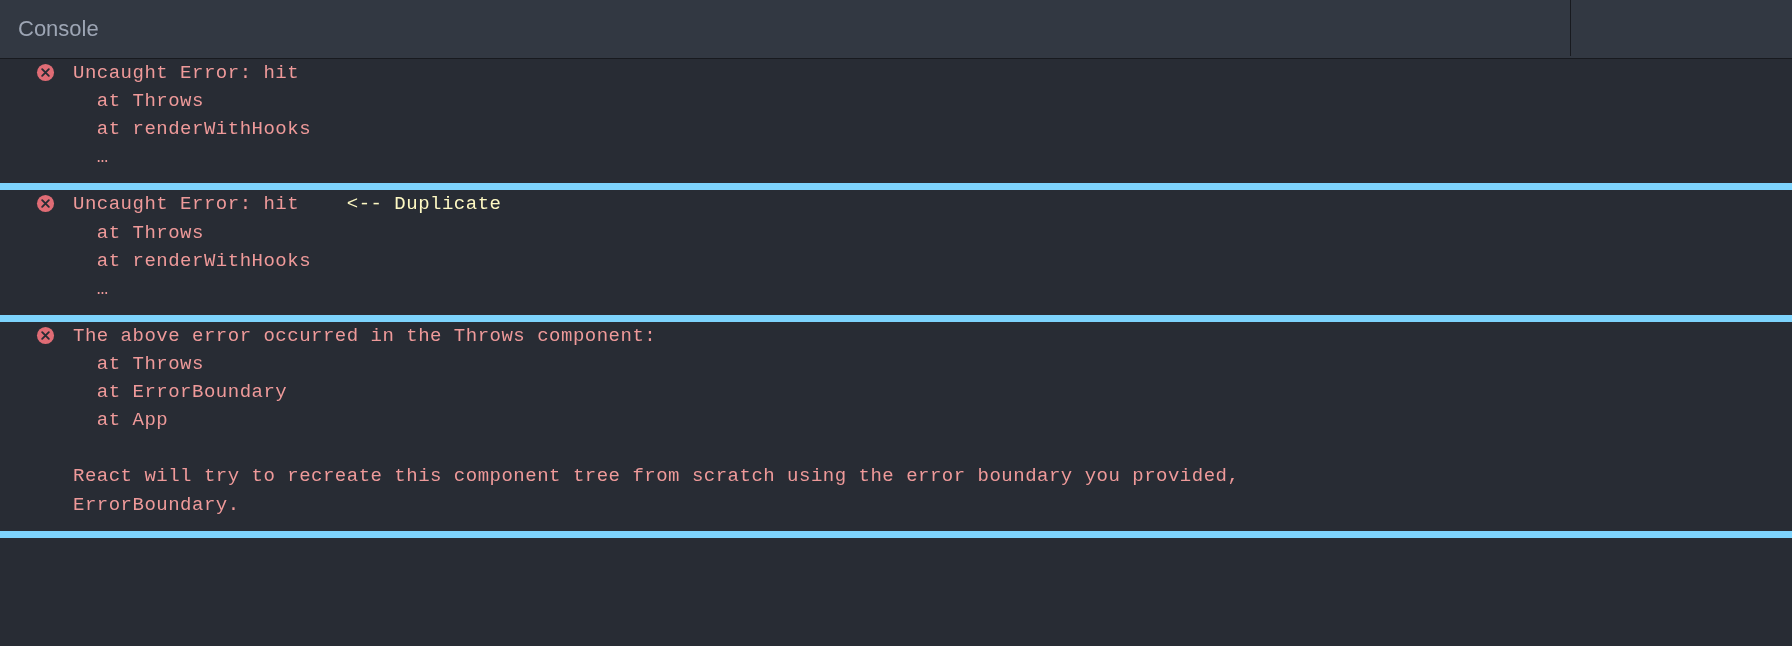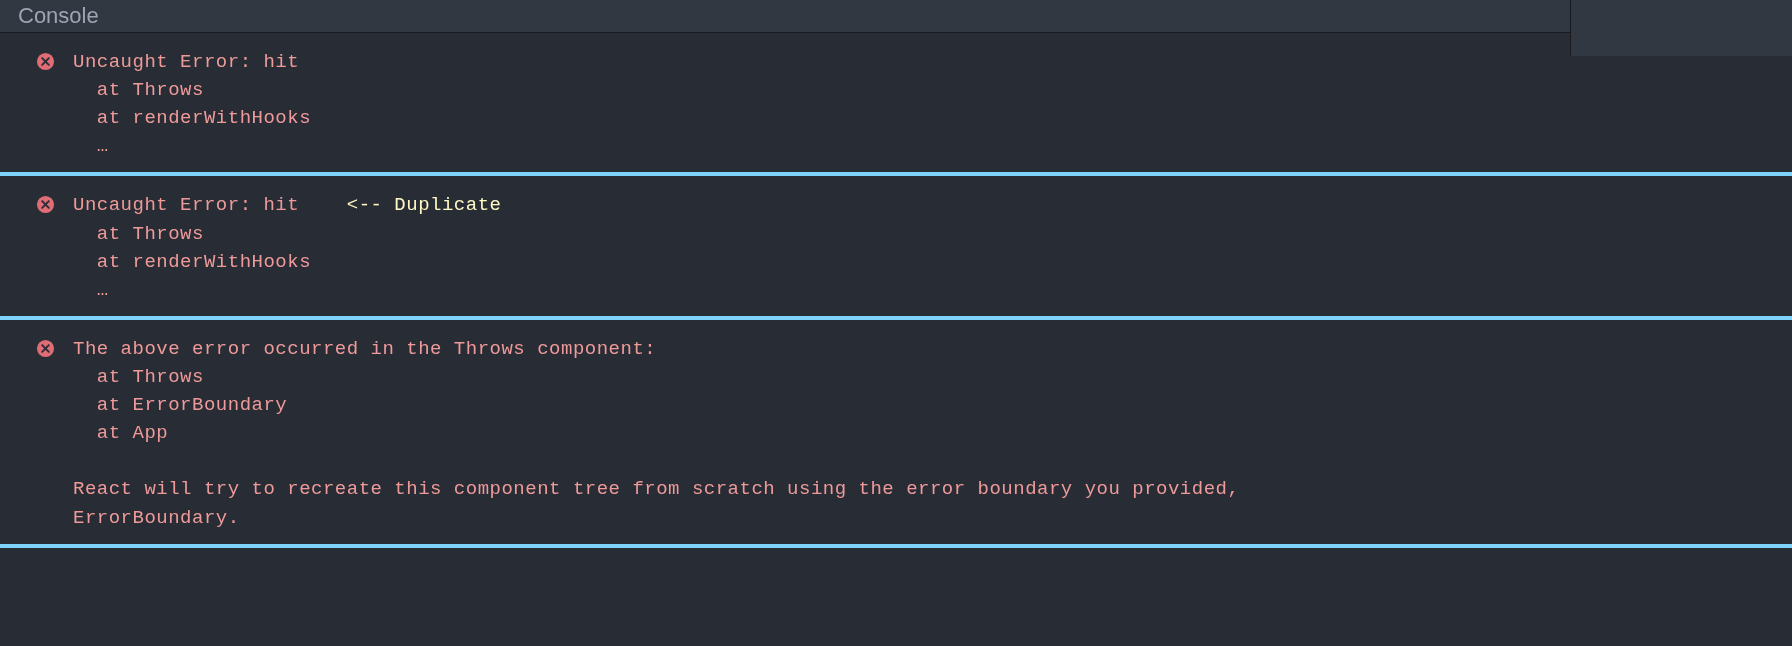--- a/index.html
+++ b/index.html
@@ -10,30 +10,30 @@
     body {
       background: #282c34;
       font-family: "SF Mono", "Monaco", "Consolas", "Courier New", monospace;
       font-size: 19px;
       width: 1792px;
       height: 646px;
       overflow: hidden;
     }
     .header {
       background: #323842;
-      padding: 3px 18px;
+      padding: 16px 18px;
       color: #9da5b4;
       font-family: -apple-system, BlinkMacSystemFont, "Segoe UI", Helvetica, Arial, sans-serif;
       font-size: 22px;
       border-bottom: 1px solid #181a1f;
     }
     .log-entry {
       display: flex;
-      padding: 15px 18px 12px 36px;
-      border-bottom: 4px solid #7dd3fc;
+      padding: 0 18px 12px 36px;
+      border-bottom: 7px solid #7dd3fc;
       align-items: flex-start;
       gap: 18px;
       line-height: 1.48;
     }
     .error-icon {
       width: 19px;
       height: 19px;
       flex-shrink: 0;
       margin-top: 4px;
     }

